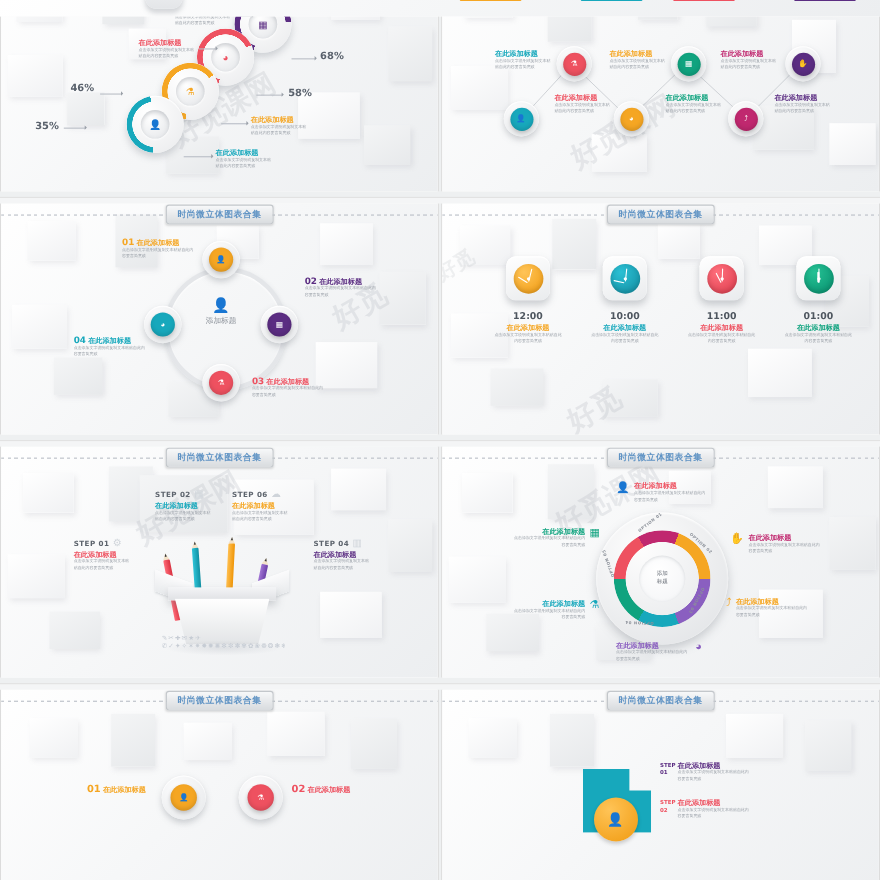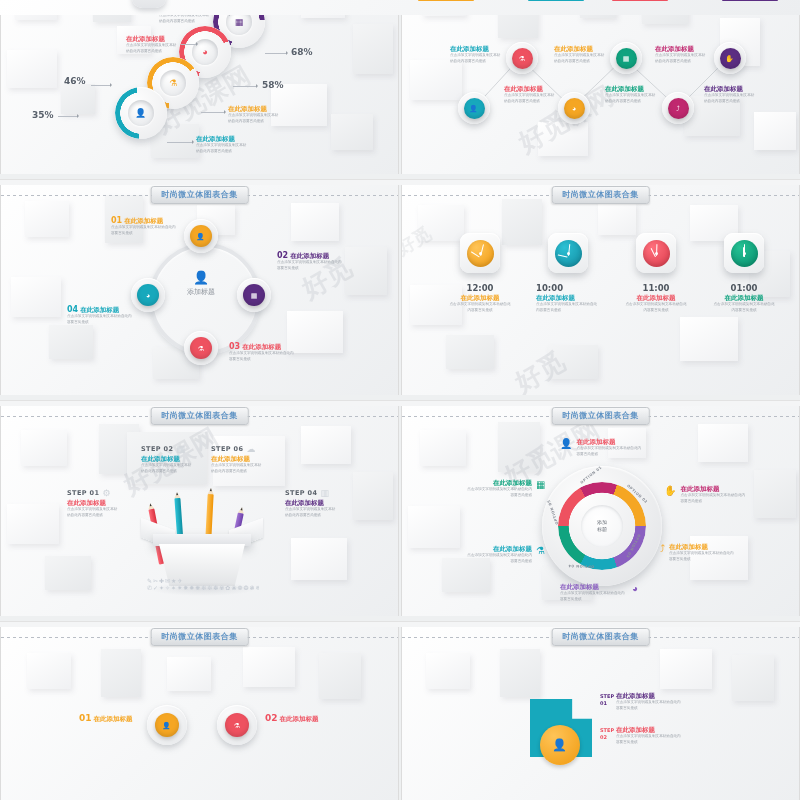--- a/index.html
+++ b/index.html
@@ -426,21 +426,21 @@
             <div class="hand" style="left:50%;top:18%;width:1px;height:46%;margin-left:-.5px;transform:rotate(0deg);"></div>
             <div class="pin"></div>
           </div>
         </div>
 
         <div style="position:absolute;left:46px;top:98px;width:64px;text-align:center;">
           <div class="tm">12:00</div>
           <div class="ttl" style="color:#f5a623;margin-top:2px;">在此添加标题</div>
           <div class="body" style="width:64px;">点击添加文字说明或复制文本粘贴自此内容要言简意赅</div>
         </div>
-        <div style="position:absolute;left:134px;top:98px;width:64px;text-align:left;">
+        <div style="position:absolute;left:134px;top:98px;width:64px;text-align:center;">
           <div class="tm">10:00</div>
           <div class="ttl" style="color:#17a8bc;margin-top:2px;">在此添加标题</div>
           <div class="body" style="width:64px;">点击添加文字说明或复制文本粘贴自此内容要言简意赅</div>
         </div>
         <div style="position:absolute;left:222px;top:98px;width:64px;text-align:center;">
           <div class="tm">11:00</div>
           <div class="ttl" style="color:#ee5160;margin-top:2px;">在此添加标题</div>
           <div class="body" style="width:64px;">点击添加文字说明或复制文本粘贴自此内容要言简意赅</div>
         </div>
         <div style="position:absolute;left:310px;top:98px;width:64px;text-align:center;">

